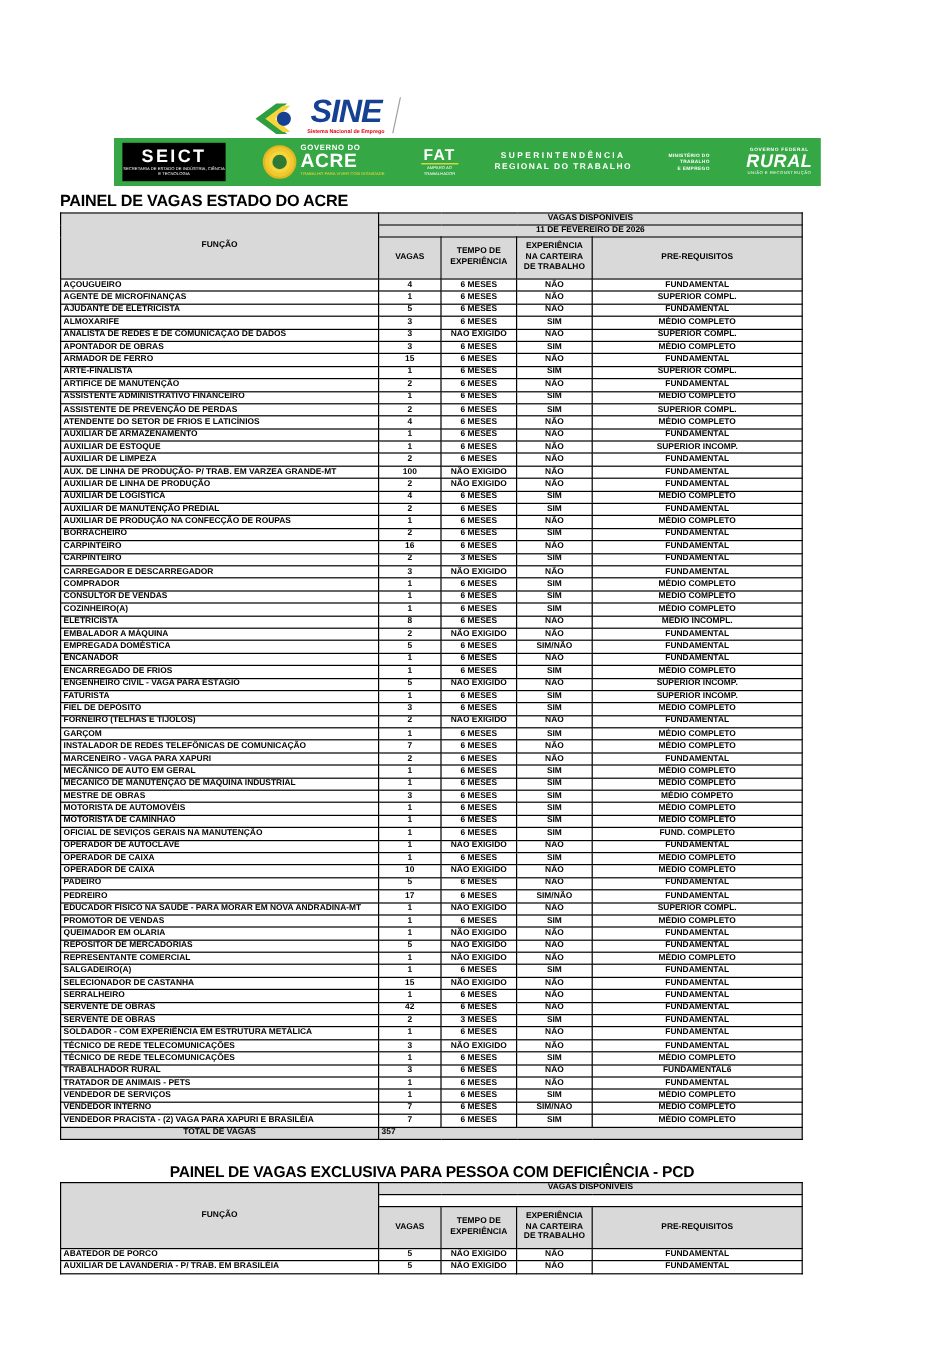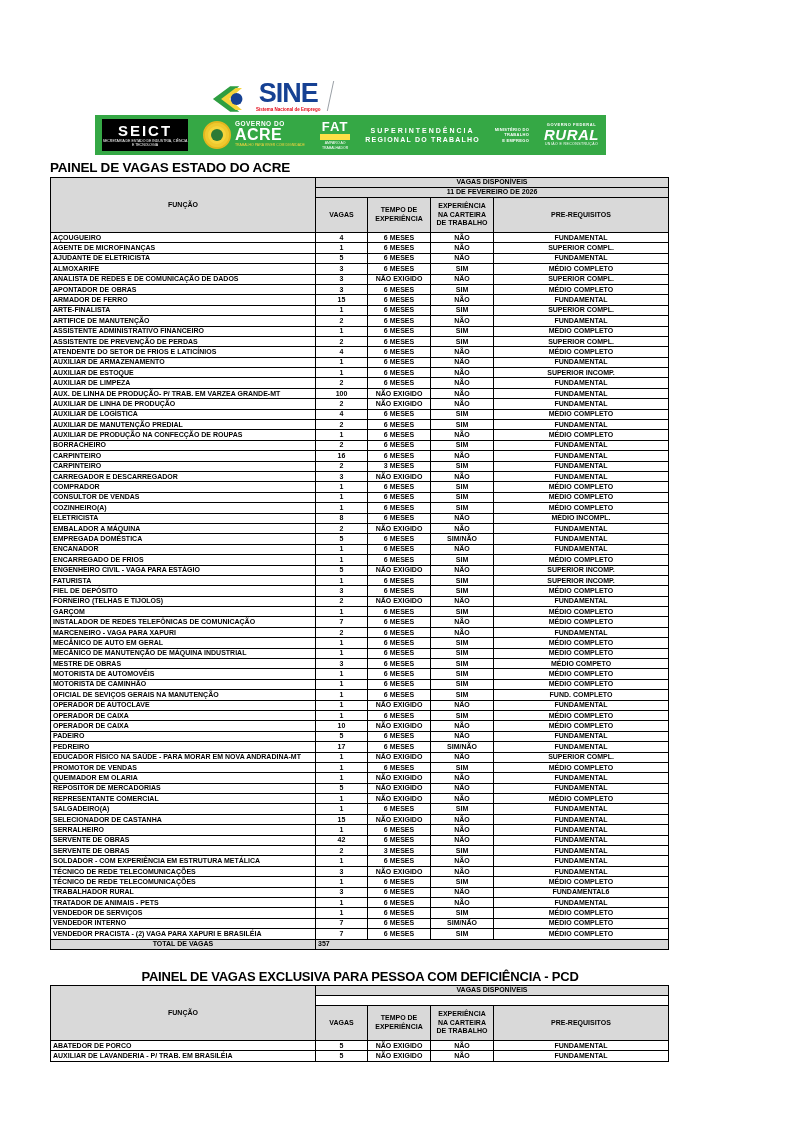--- a/index.html
+++ b/index.html
@@ -6,44 +6,44 @@
   body{
     width:793px;height:1121px;background:#ffffff;overflow:hidden;
     font-family:"Liberation Sans", sans-serif;color:#000;
     -webkit-font-smoothing:antialiased;
   }
   
   .logo-strip{margin:78px 0 0 212px;height:37px;display:flex;align-items:center;}
   .sine-wrap{display:flex;align-items:flex-end;gap:4px;}
   .sine-flag{width:40px;height:28px;}
   .sine-text{display:flex;flex-direction:column;align-items:center;line-height:1;}
-  .sine-name{font-size:27px;font-weight:bold;color:var(--blue);letter-spacing:-1px;}
+  .sine-name{font-size:27px;font-weight:bold;font-style:italic;color:var(--blue);letter-spacing:-1px;}
   .sine-sub{font-size:4.5px;font-weight:bold;color:var(--red);margin-top:1px;}
   .logo-divider{width:1px;height:30px;background:#9aa0a6;margin:0 9px 2px 9px;transform:skewX(-12deg);}
   .casa-wrap{display:flex;flex-direction:column;line-height:1;position:relative;padding-right:30px;}
   .casa-line1{font-size:11px;font-weight:bold;color:var(--green);letter-spacing:.5px;}
   .casa-line2{font-size:20px;font-weight:bold;color:var(--blue);letter-spacing:-0.5px;}
   .casa-sub{font-size:4.5px;font-weight:bold;color:var(--red);margin-top:1px;letter-spacing:.2px;}
   .casa-roof{position:absolute;right:0;top:-2px;width:28px;height:16px;}
   
-  .banner{margin:0 0 0 95px;width:511px;height:40px;background:var(--green-banner);
+  .banner{margin:0 0 0 95px;width:589px;height:40px;background:var(--green-banner);
     display:flex;align-items:center;justify-content:space-between;padding:0 7px;box-sizing:border-box;color:#fff;}
   .seict{background:#000;color:#fff;width:86px;height:32px;display:flex;flex-direction:column;align-items:center;justify-content:center;line-height:1;}
   .seict-name{font-size:15px;font-weight:bold;letter-spacing:2px;}
   .seict-sub{font-size:3.5px;text-align:center;line-height:1.2;margin-top:1px;}
   .acre{display:flex;gap:4px;line-height:1;}
   .acre-emblem{width:24px;height:24px;border-radius:50%;background:var(--yellow);
     border:2px solid #e3b71f;box-shadow:inset 0 0 0 3px #efc92f;position:relative;}
   .acre-emblem::after{content:"";position:absolute;inset:6px;border-radius:50%;background:#2d7a35;}
   .acre-text{display:flex;flex-direction:column;}
   .acre-l1{font-size:6.5px;font-weight:bold;letter-spacing:.5px;}
   .acre-l2{font-size:16px;font-weight:bold;letter-spacing:.5px;margin-top:-1px;}
   .acre-sub{font-size:3.5px;color:var(--yellow);margin-top:1px;}
   .fat{display:flex;flex-direction:column;align-items:center;line-height:1;}
-  .fat-name{font-size:13px;font-weight:bold;letter-spacing:1px;border-bottom:6px solid #fde047;padding:0 2px 1px;}
+  .fat-name{font-size:13px;font-weight:bold;letter-spacing:1px;border-bottom:1px solid #fde047;padding:0 2px 1px;}
   .fat-sub{font-size:3.5px;text-align:center;line-height:1.3;margin-top:1px;}
   .srt{display:flex;flex-direction:column;align-items:center;line-height:1.35;}
   .srt-l1{font-size:7px;font-weight:bold;letter-spacing:2px;}
   .srt-l2{font-size:7px;font-weight:bold;letter-spacing:1.2px;}
   .mte{display:flex;flex-direction:column;align-items:flex-end;line-height:1.3;}
   .mte span{font-size:4px;font-weight:bold;letter-spacing:.3px;}
   .brasil{display:flex;flex-direction:column;align-items:center;line-height:1;}
   .brasil-top{font-size:4px;font-weight:bold;letter-spacing:.6px;}
   .brasil-name{font-size:15px;font-weight:bold;letter-spacing:.5px;font-style:italic;}
   .brasil-sub{font-size:3.5px;letter-spacing:.4px;margin-top:1px;}

